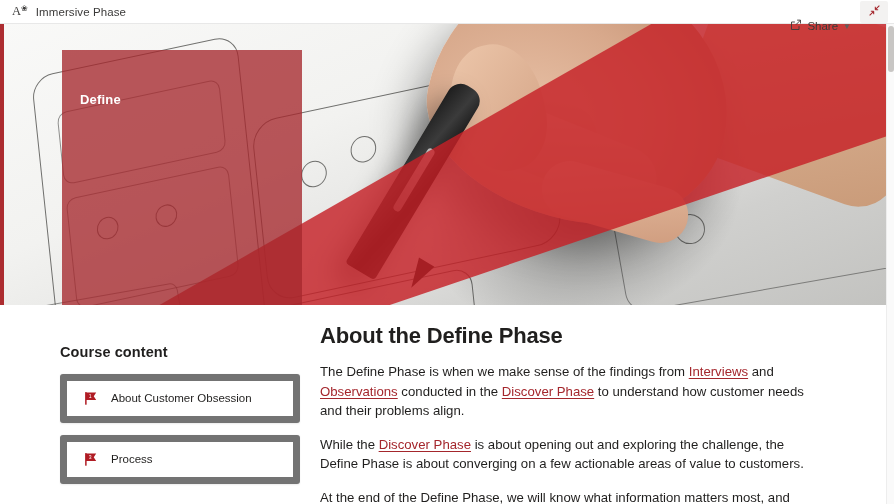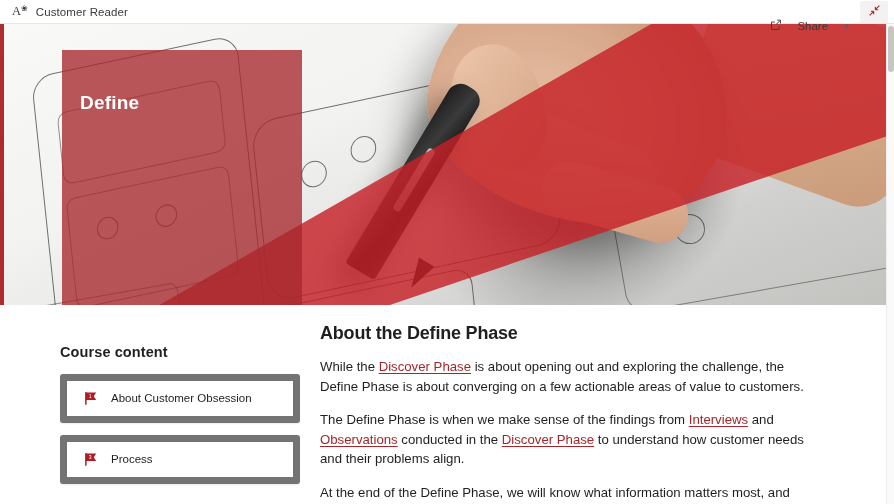--- a/index.html
+++ b/index.html
@@ -28,21 +28,21 @@
   }
   .ir-icon .big { font-size: 12.5px; }
   .ir-icon .sup { font-size: 8px; position: relative; top: -4px; left: 0px; }
   .ir-title { font-size: 11.5px; color: #3b3a39; letter-spacing: .1px; }
 
   .topbar-right {
     margin-left: auto; display: flex; align-items: center;
     gap: 2px; padding-right: 6px; height: 24px;
   }
   .share-btn {
-    display: flex; align-items: center; gap: 15px;
+    display: flex; align-items: center; gap: 5px;
     height: 22px; padding: 0 7px;
     font-size: 11.5px; color: #3b3a39;
     background: transparent; border: none; cursor: pointer; margin-top: 28px;
   }
   .chev { font-size: 8px; color: #605e5c; transform: translateY(1px); }
   .collapse-btn {
     width: 28px; height: 22px;
     display: flex; align-items: center; justify-content: center;
     background: #f3f2f1; border: none; border-radius: 2px; cursor: pointer;
   }
@@ -133,21 +133,21 @@
     background: #a4161b; opacity: .9;
   }
   
   .define-card {
     position: absolute; left: 62px; top: 26px;
     width: 240px; height: 264px;
     background: rgba(165,40,45,.78);
   }
   .define-label {
     position: absolute; left: 18px; top: 42px;
-    color: #ffffff; font-size: 19px; font-weight: 600; letter-spacing: .2px;
+    color: #ffffff; font-size: 13px; font-weight: 600; letter-spacing: .2px;
   }
 
   
   .content {
     position: absolute; top: 305px; left: 0;
     width: 886px; height: 199px;
     background: #ffffff;
     display: flex;
   }
   .sidebar { width: 320px; padding: 39px 0 0 60px; }
@@ -167,21 +167,21 @@
   }
   .badge {
     position: relative; width: 15px; height: 15px; flex: 0 0 15px;
     margin-right: 12px; margin-left: 5px;
   }
   .badge svg { display: block; }
   .card-label { font-size: 11.5px; color: #201f1e; line-height: 1.3; }
 
   .article { flex: 1; padding: 18px 60px 0 0; }
   .article h1 {
-    font-size: 18px; font-weight: 700; color: #201f1e;
+    font-size: 22px; font-weight: 700; color: #201f1e;
     letter-spacing: -.2px; margin-bottom: 13px;
   }
   .article p {
     font-size: 13.2px; line-height: 1.48; color: #201f1e;
     margin-bottom: 14px; max-width: 485px;
   }
   .article a {
     color: #a4262c; text-decoration: underline;
     text-underline-offset: 1.5px; cursor: pointer;
   }
@@ -202,21 +202,21 @@
 <body>
 
 <div class="app">
 
   <div class="topbar">
     <div class="topbar-left">
       <span class="ir-icon">
         <span class="big">A</span>
           <span class="sup">❀</span>
       </span>
-      <span class="ir-title">Customer Reader</span>
+      <span class="ir-title">Immersive Phase</span>
     </div>
     <div class="topbar-right">
       <button class="share-btn">
         <span>
           <svg width="12" height="12" viewBox="0 0 16 16" aria-hidden="true">
             <path d="M9.5 1.5 L14 1.5 L14 6" fill="none" stroke="#3b3a39" stroke-width="1.2"></path>
             <path d="M14 1.5 L8 7.5" fill="none" stroke="#3b3a39" stroke-width="1.2"></path>
             <path d="M12 9.5 L12 14 L2 14 L2 4 L6.5 4" fill="none" stroke="#3b3a39" stroke-width="1.2"></path>
           </svg>
         </span>
@@ -307,22 +307,22 @@
               </svg>
             </span>
             <span class="card-label">Process</span>
           </div>
         </div>
     </aside>
 
     <article class="article">
       <h1>About the Define Phase</h1>
       <div id="paragraphs">
+          <p><span>The Define Phase is when we make sense of the findings from </span><a style="color: rgb(164, 38, 44);">Interviews</a><span> and </span><a style="color: rgb(164, 38, 44);">Observations</a><span> conducted in the </span><a style="color: rgb(164, 38, 44);">Discover Phase</a><span> to understand how customer needs and their problems align.</span></p>
           <p><span>While the </span><a style="color: rgb(164, 38, 44);">Discover Phase</a><span> is about opening out and exploring the challenge, the Define Phase is about converging on a few actionable areas of value to customers.</span></p>
-          <p><span>The Define Phase is when we make sense of the findings from </span><a style="color: rgb(164, 38, 44);">Interviews</a><span> and </span><a style="color: rgb(164, 38, 44);">Observations</a><span> conducted in the </span><a style="color: rgb(164, 38, 44);">Discover Phase</a><span> to understand how customer needs and their problems align.</span></p>
           <p><span>At the end of the Define Phase, we will know what information matters most, and which areas of focus we should act on first. That allows us to define a clear brief that frames the fundamental design challenge or problem to be addressed.</span></p>
         </div>
     </article>
   </div>
 
   <div class="scrollbar">
     <div class="scroll-thumb"></div>
   </div>
 
 </div>

